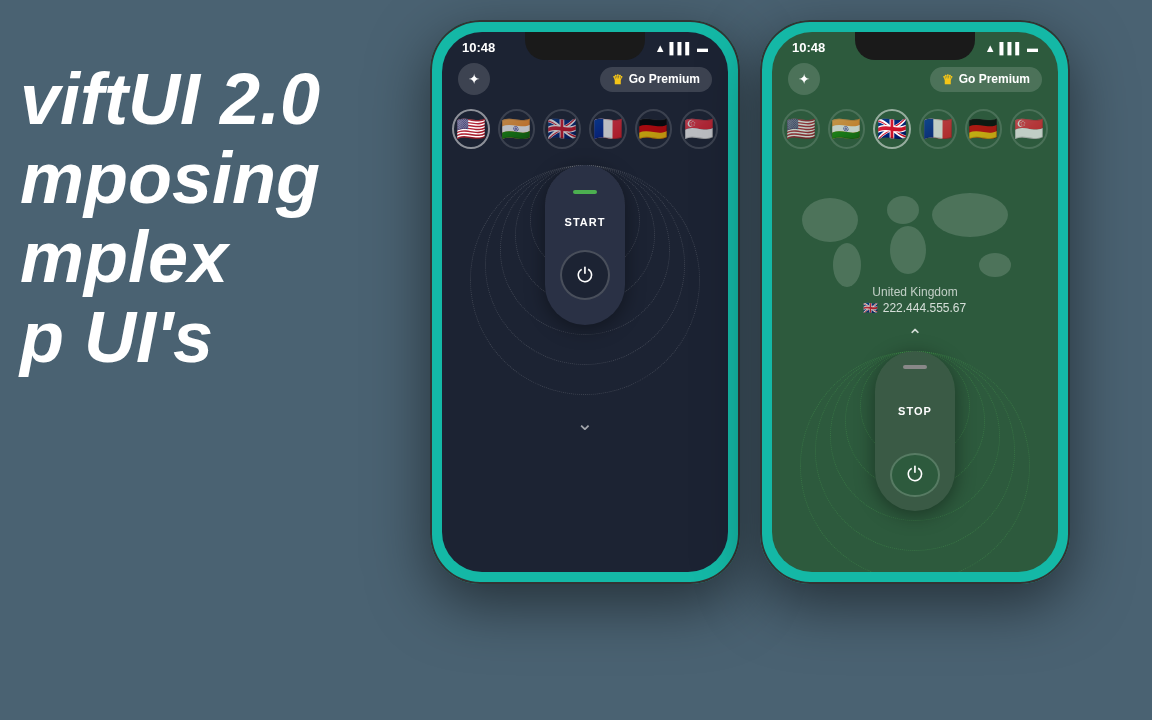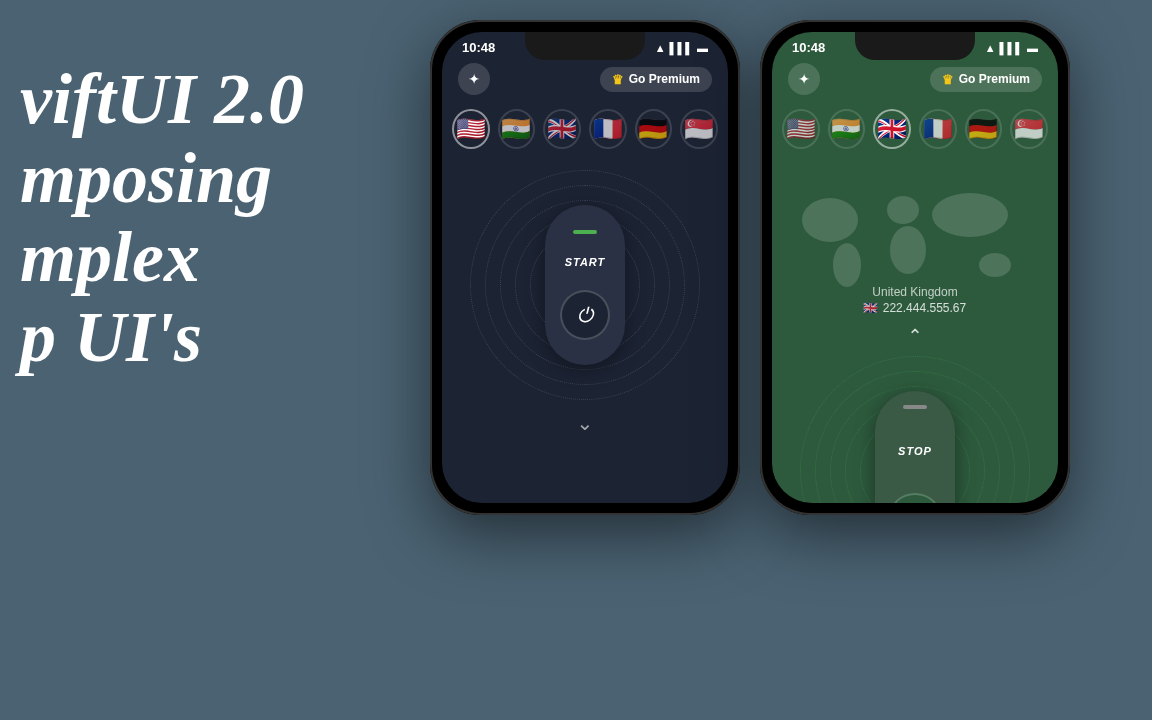--- a/index.html
+++ b/index.html
@@ -19,39 +19,39 @@
       left: 20px;
       top: 60px;
       width: 390px;
     }
 
     .left-text h1 {
       font-size: 72px;
       font-weight: 900;
       color: white;
       line-height: 1.1;
-      font-family: Liberation Serif, serif;
+      font-family: Liberation Sans, sans-serif;
       font-style: italic;
     }
 
     
     .phones-container {
       position: absolute;
       left: 430px;
       top: 20px;
       display: flex;
       gap: 20px;
       align-items: flex-start;
     }
 
     
     .phone {
       width: 310px;
-      height: 495px;
-      background: #000000;
+      height: 564px;
+      background: #14b8a6;
       border-radius: 50px;
       position: relative;
       box-shadow: 0 20px 60px rgba(0,0,0,0.5), inset 0 0 0 2px #333;
       overflow: hidden;
     }
 
     .phone-screen {
       position: absolute;
       top: 12px;
       left: 12px;
@@ -221,23 +221,22 @@
       margin-top: 10px;
       position: relative;
     }
 
     
     .ripple-container {
       position: relative;
       width: 240px;
       height: 240px;
       display: flex;
-      align-items: center;
-      justify-content: center;
-      font-style: italic;
+      align-items: flex-start;
+      justify-content: center;
     }
 
     .ripple-ring {
       position: absolute;
       border-radius: 50%;
       border: 1px dotted rgba(255,255,255,0.15);
     }
 
     .phone-green .ripple-ring {
       border-color: rgba(100,220,100,0.2);

